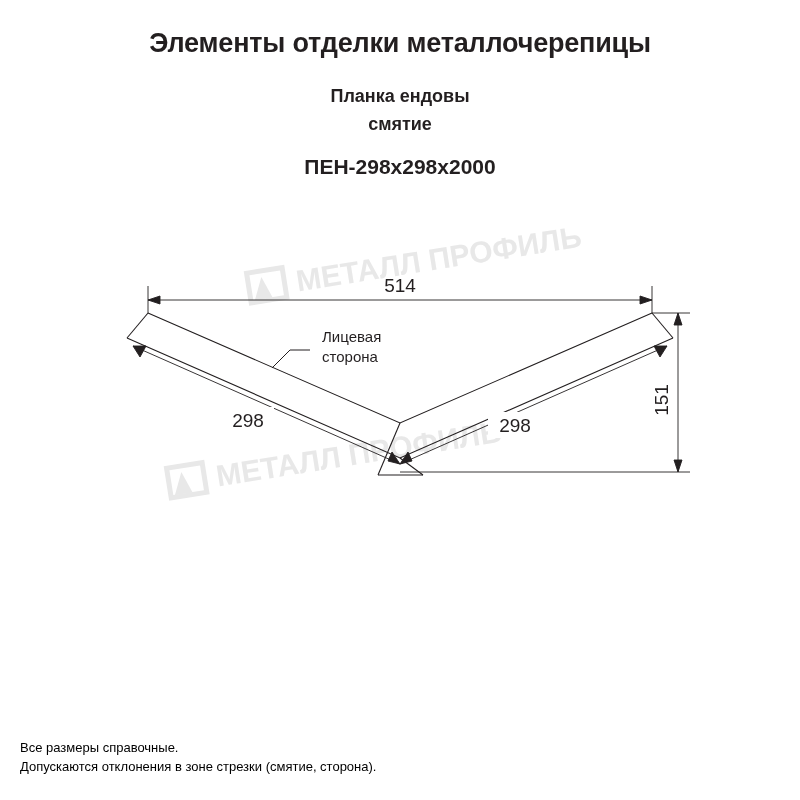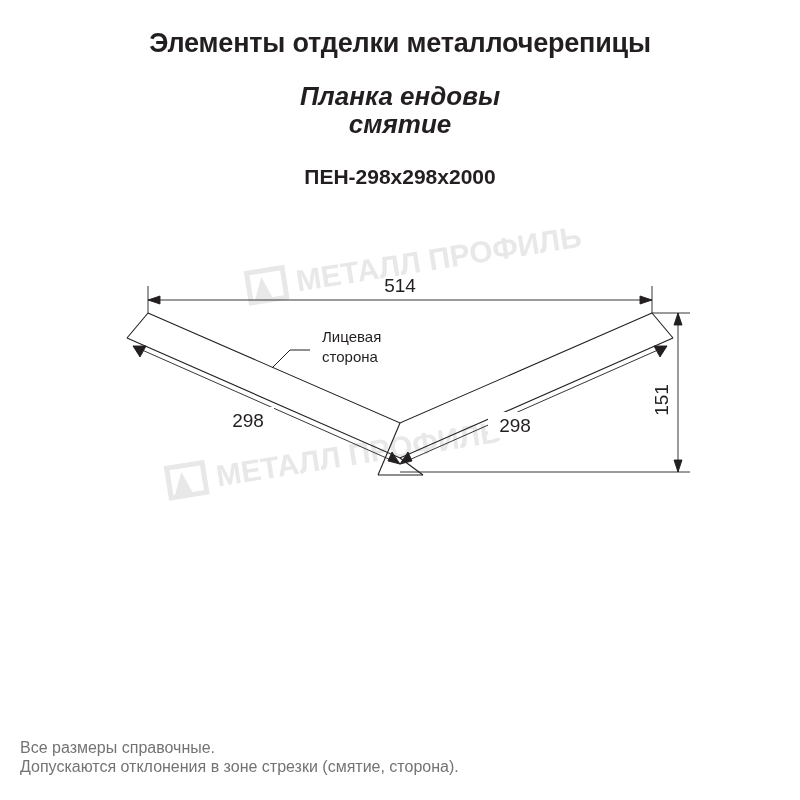--- a/index.html
+++ b/index.html
@@ -35,49 +35,47 @@
     line-height: 34px;
   }
   .subtitle-block {
     position: absolute;
     top: 82px;
     left: 0;
     width: 800px;
     text-align: center;
   }
   .subtitle-line {
-    font-size: 26px;
+    font-size: 18px;
     font-weight: bold;
     line-height: 28px;
-    font-style: italic;
   }
   .code-line {
     position: absolute;
     top: 155px;
     left: 0;
     width: 800px;
     text-align: center;
     font-size: 21px;
     font-weight: bold;
-    margin-top: 10px;
   }
   .drawing {
     position: absolute;
     top: 200px;
     left: 0;
     width: 800px;
     height: 360px;
   }
   .footer {
     position: absolute;
     left: 20px;
     bottom: 24px;
-    font-size: 16px;
+    font-size: 13px;
     line-height: 19px;
-    color: #737373;
+    color: #000000;
   }
   .footer div { white-space: nowrap; }
   svg { display: block; }
   .wm-text {
     font-family: "Liberation Sans", sans-serif;
     font-weight: bold;
     fill: #e8e8e8;
   }
   .dim-text {
     font-family: "Liberation Sans", sans-serif;

